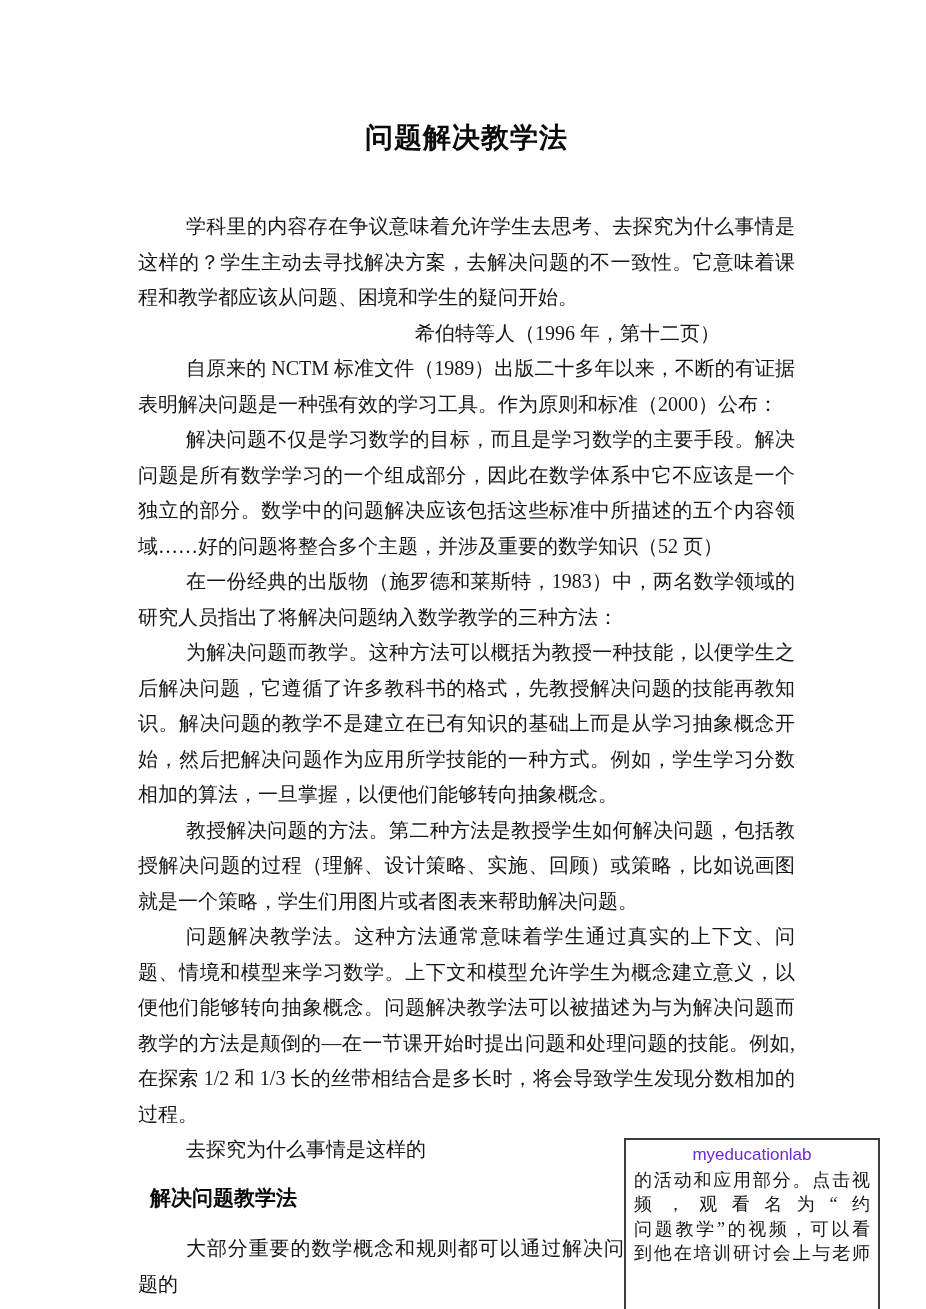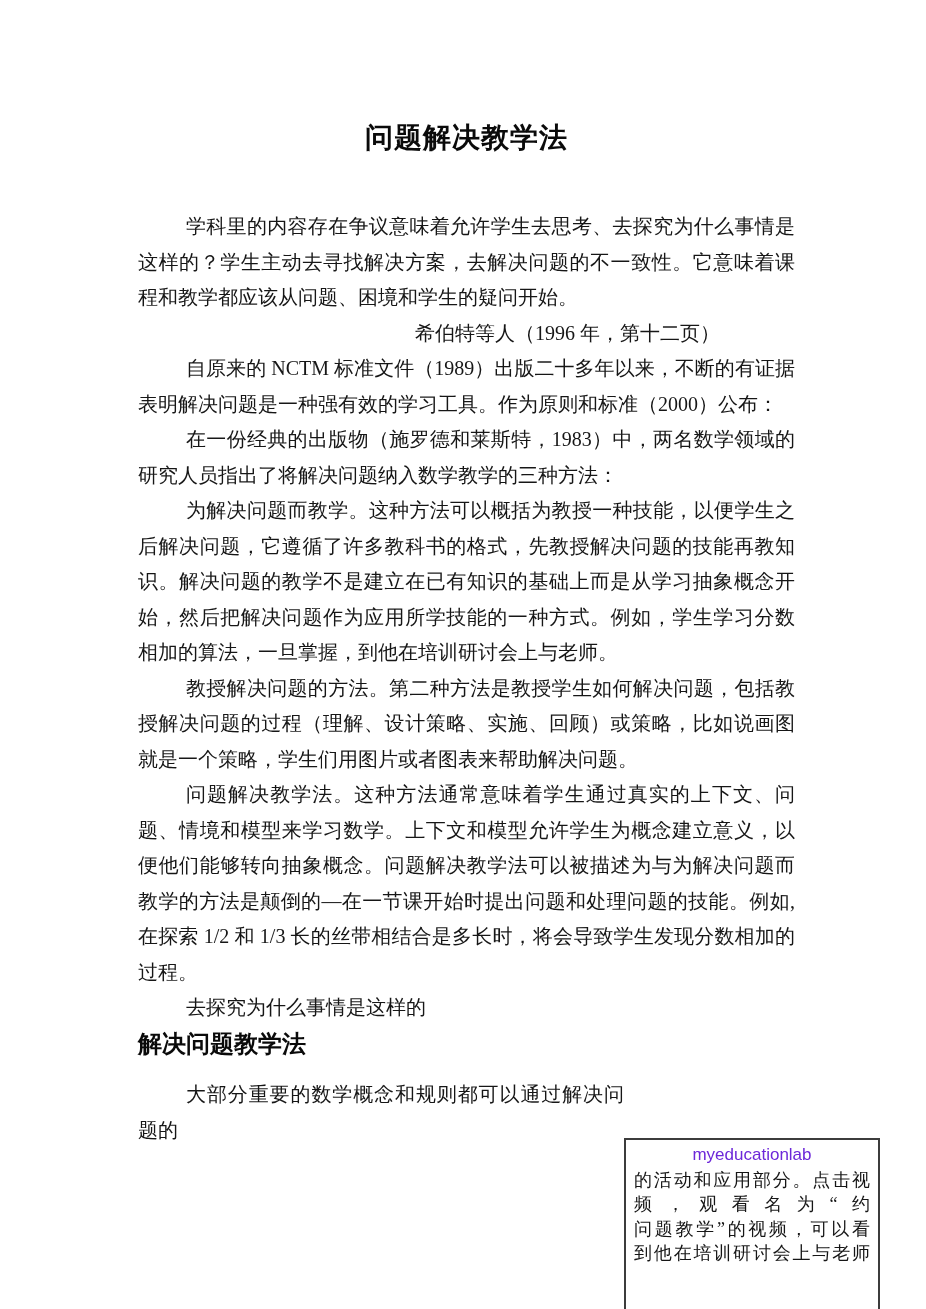--- a/index.html
+++ b/index.html
@@ -39,24 +39,24 @@
   }
   .para { margin: 0; padding: 0; }
   .indent { text-indent: 2.4em; }
   .attribution {
     text-indent: 0;
     text-align: left;
     padding-left: 277px;
     white-space: nowrap;
   }
   .section-heading {
-    margin: 0;
+    margin: 12px;
     font-family: "Liberation Sans", "DejaVu Sans", sans-serif;
     font-weight: bold;
-    font-size: 24px;
+    font-size: 21px;
     line-height: 35.5px;
     text-indent: 0;
     color: #0a0a0a;
   }
   .last-para { width: 486px; margin-top: 16px; }
   .sidebar-box {
     position: absolute;
     left: 624px;
     top: 1138px;
     width: 256px;
@@ -83,22 +83,23 @@
 <body>
 
 <div class="page">
 
   <h1 class="doc-title">问题解决教学法</h1>
 
   <div class="content">
     <p class="para indent">学科里的内容存在争议意味着允许学生去思考、去探究为什么事情是这样的？学生主动去寻找解决方案，去解决问题的不一致性。它意味着课程和教学都应该从问题、困境和学生的疑问开始。</p>
     <p class="para attribution">希伯特等人（1996 年，第十二页）</p>
     <p class="para indent">自原来的 NCTM 标准文件（1989）出版二十多年以来，不断的有证据表明解决问题是一种强有效的学习工具。作为原则和标准（2000）公布：</p>
+    <p class="para indent">解决问题不仅是学习数学的目标，而且是学习数学的主要手段。解决问题是所有数学学习的一个组成部分，因此在数学体系中它不应该是一个独立的部分。数学中的问题解决应该包括这些标准中所描述的五个内容领域……好的问题将整合多个主题，并涉及重要的数学知识（52 页）</p>
     <p class="para indent">在一份经典的出版物（施罗德和莱斯特，1983）中，两名数学领域的研究人员指出了将解决问题纳入数学教学的三种方法：</p>
-    <p class="para indent">为解决问题而教学。这种方法可以概括为教授一种技能，以便学生之后解决问题，它遵循了许多教科书的格式，先教授解决问题的技能再教知识。解决问题的教学不是建立在已有知识的基础上而是从学习抽象概念开始，然后把解决问题作为应用所学技能的一种方式。例如，学生学习分数相加的算法，一旦掌握，到他在培训研讨会上与老师。</p>
+    <p class="para indent">为解决问题而教学。这种方法可以概括为教授一种技能，以便学生之后解决问题，它遵循了许多教科书的格式，先教授解决问题的技能再教知识。解决问题的教学不是建立在已有知识的基础上而是从学习抽象概念开始，然后把解决问题作为应用所学技能的一种方式。例如，学生学习分数相加的算法，一旦掌握，以便他们能够转向抽象概念。</p>
     <p class="para indent">教授解决问题的方法。第二种方法是教授学生如何解决问题，包括教授解决问题的过程（理解、设计策略、实施、回顾）或策略，比如说画图就是一个策略，学生们用图片或者图表来帮助解决问题。</p>
     <p class="para indent">问题解决教学法。这种方法通常意味着学生通过真实的上下文、问题、情境和模型来学习数学。上下文和模型允许学生为概念建立意义，以便他们能够转向抽象概念。问题解决教学法可以被描述为与为解决问题而教学的方法是颠倒的—在一节课开始时提出问题和处理问题的技能。例如,在探索 1/2 和 1/3 长的丝带相结合是多长时，将会导致学生发现分数相加的过程。</p>
     <p class="para indent">去探究为什么事情是这样的</p>
     <h2 class="section-heading">解决问题教学法</h2>
     <p class="para indent last-para">大部分重要的数学概念和规则都可以通过解决问题的</p>
   </div>
 
   <aside class="sidebar-box">
     <div class="box-title">myeducationlab</div>
     <div class="box-line">的活动和应用部分。点击视</div>

